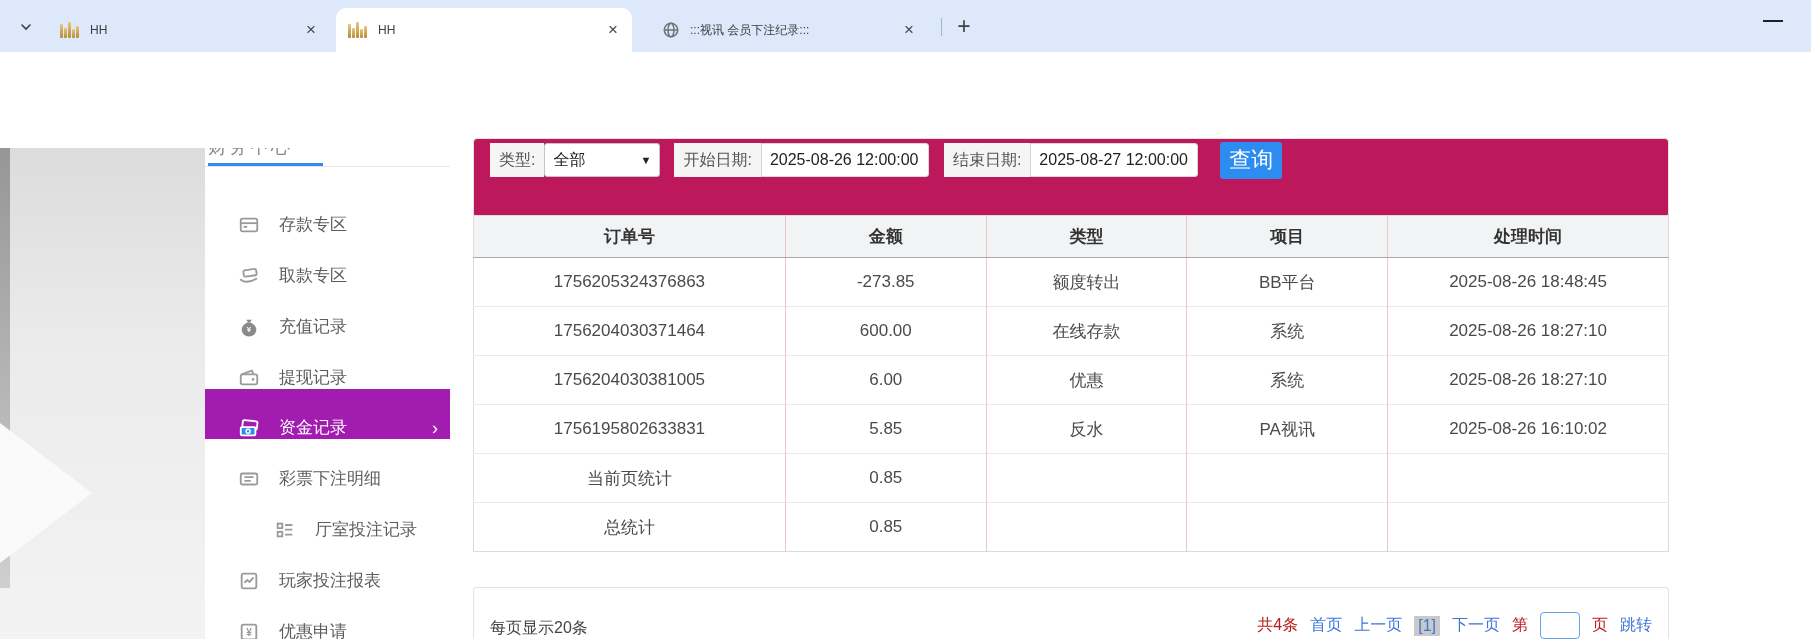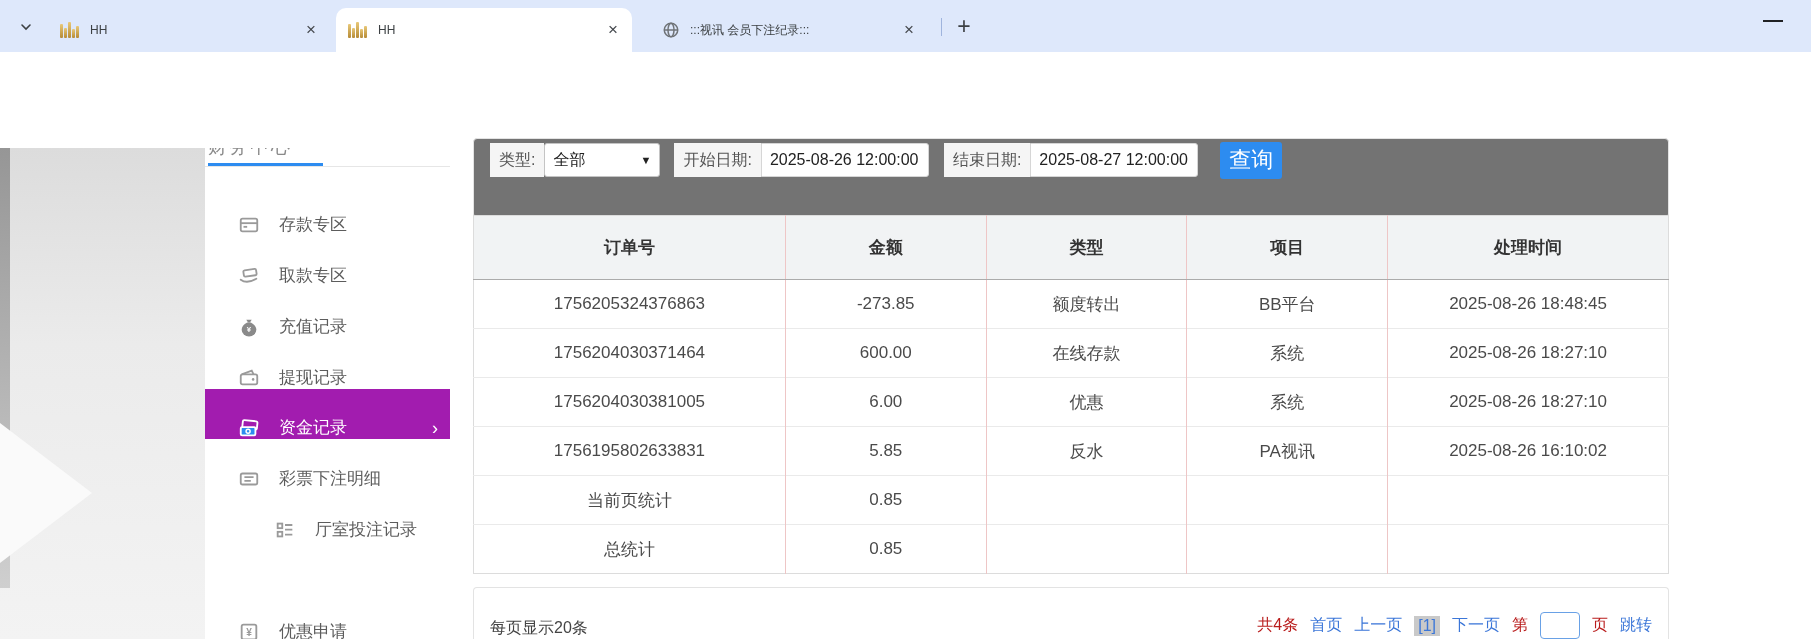--- a/index.html
+++ b/index.html
@@ -42,31 +42,31 @@
   .side-head-clip span { position:absolute; left:0; top:-14px; font-size:19px; color:#8a8a8a; letter-spacing:2px; }
   .side-underline { left:3px; top:15px; width:115px; height:4px; background:#2d8cf0; }
   .side-hairline { left:0; top:18px; width:245px; height:1px; background:#e6e6e6; }
   .side-item { left:0; width:245px; height:50px; display:flex; align-items:flex-end; color:#5c5c5c; font-size:17px; }
   .side-item .ic { width:24px; margin-left:32px; margin-right:18px; display:flex; justify-content:center; }
   .side-item.selected { background:#a21caf; color:#fff; }
   .side-item .chev { margin-left:auto; margin-right:12px; color:#fff; font-size:18px; }
 
   .main { left:473px; top:0; width:1196px; height:491px; }
 
-  .filterpanel { left:0; top:-10px; width:1196px; height:80px; border:1px solid #e3e3e3; border-radius:4px; background:#737373;padding-left:12px; }
+  .filterpanel { left:0; top:-10px; width:1196px; height:80px; border:1px solid #e3e3e3; border-radius:4px; background:#be185d;padding-left:12px; }
   .filters { left:16px; top:3px; height:36px; display:flex; align-items:center; }
   .addon { background:#f5f5f5; color:#555; font-size:16px; padding:0 9px; height:34px; line-height:34px; }
   .selectbox { width:116px; height:34px; border:1px solid #c4c4c4; border-radius:3px; background:#fff; display:flex; align-items:center; padding:0 8px; font-size:16px; color:#222; margin-right:14px; }
   .selectbox .car { margin-left:auto; font-size:11px; color:#222; }
   .dateinput { width:168px; height:34px; border:1px solid #d6d6d6; border-radius:0 3px 3px 0; background:#fff; font-size:16px; color:#222; padding:0 8px; font-family:"Liberation Sans","DejaVu Sans",sans-serif; }
   .gap { width:15px; }
   .querybtn { width:62px; height:37px; margin-left:22px; background:#2d8cf0; color:#fff; border:none; border-radius:3px; font-size:22px; font-family:inherit;text-align:center; }
 
   .rectable { left:0; top:67px; width:1196px; border:1px solid #dcdcdc; border-radius:4px; border-collapse:collapse; table-layout:fixed; background:#fff; }
-  .rectable th { background:#f1f3f4; height:64px; font-size:17px; color:#333; font-weight:bold; border-bottom:1px solid #ababab; }
+  .rectable th { background:#f1f3f4; height:42px; font-size:17px; color:#333; font-weight:bold; border-bottom:1px solid #ababab; }
   .rectable td { height:49px; text-align:center; font-size:17px; color:#4a4a4a; border-top:1px solid #eaeaea; }
   .rectable th + th, .rectable td + td { border-left:1px solid #eec6c6; }
 
   .pagpanel { left:0; top:439px; width:1196px; height:60px; border:1px solid #e3e3e3; border-bottom:none; border-radius:4px 4px 0 0; background:#fff; display:flex; align-items:flex-end; padding:0 16px 8px 16px; }
   .pagleft { font-size:16px; color:#444; }
   .pagright { margin-left:auto; display:flex; align-items:center; gap:12px; font-size:16px; }
   .pag-dark { color:#b91c1c; }
   .pag-link { color:#3b76d8; cursor:pointer; }
   .pag-cur { background:#c9c9c9; color:#3b76d8; padding:1px 4px; }
   .jumpinput { width:40px; height:27px; border:1px solid #69a1e6; border-radius:4px; background:#fff; }
@@ -269,20 +269,29 @@
       <span class="ic">
         <svg width="22" height="22" viewBox="0 0 24 24">
             <rect x="4" y="5" width="5" height="5" fill="none" stroke="#9a9a9a" stroke-width="2"></rect>
             <rect x="4" y="14" width="5" height="5" fill="none" stroke="#9a9a9a" stroke-width="2"></rect>
             <path d="M12 6.5h8M12 17h8M12 11.5h8" stroke="#9a9a9a" stroke-width="2"></path>
           </svg>
       </span>
       <span>厅室投注记录</span>
     </div>
 
+    <div class="abs side-item" style="top:394px;">
+      <span class="ic">
+        <svg width="22" height="22" viewBox="0 0 24 24">
+            <rect x="4" y="4" width="16" height="16" rx="2" fill="none" stroke="#9a9a9a" stroke-width="2"></rect>
+            <path d="M7 14l3-3 2.5 2 4.5-5" fill="none" stroke="#9a9a9a" stroke-width="2"></path>
+          </svg>
+      </span>
+      <span>玩家投注报表</span>
+    </div>
 
     <div class="abs side-item" style="top:445px;">
       <span class="ic">
         <svg width="22" height="22" viewBox="0 0 24 24">
             <rect x="4" y="4" width="16" height="16" rx="2" fill="none" stroke="#9a9a9a" stroke-width="2"></rect>
             <text x="12" y="16" font-size="11" fill="#9a9a9a" text-anchor="middle" font-weight="bold">¥</text>
           </svg>
       </span>
       <span>优惠申请</span>
     </div>

